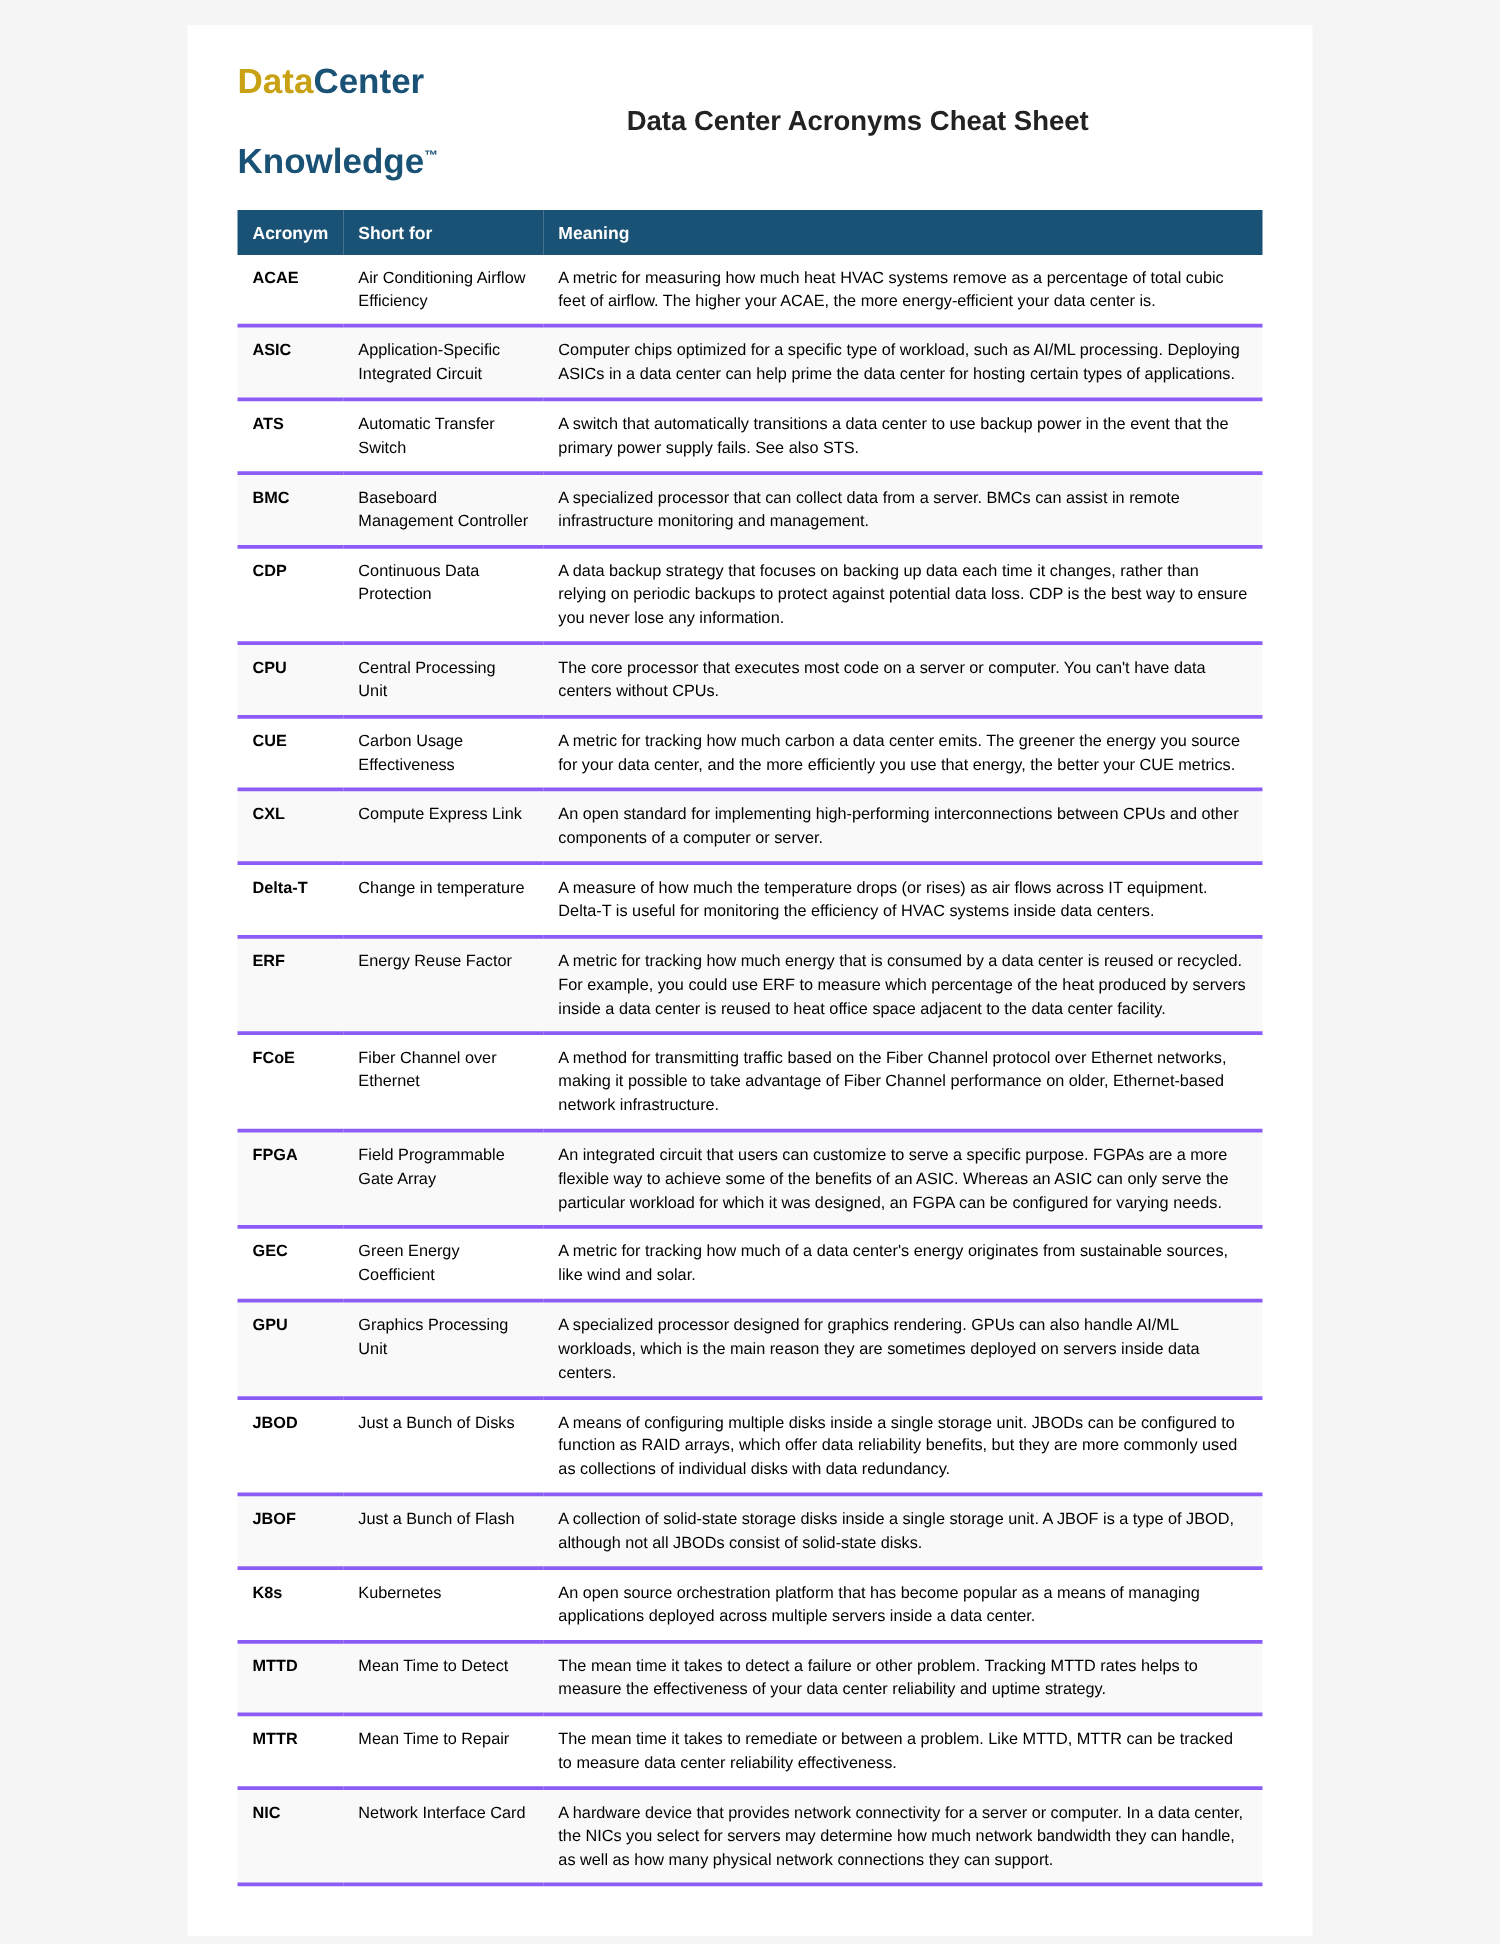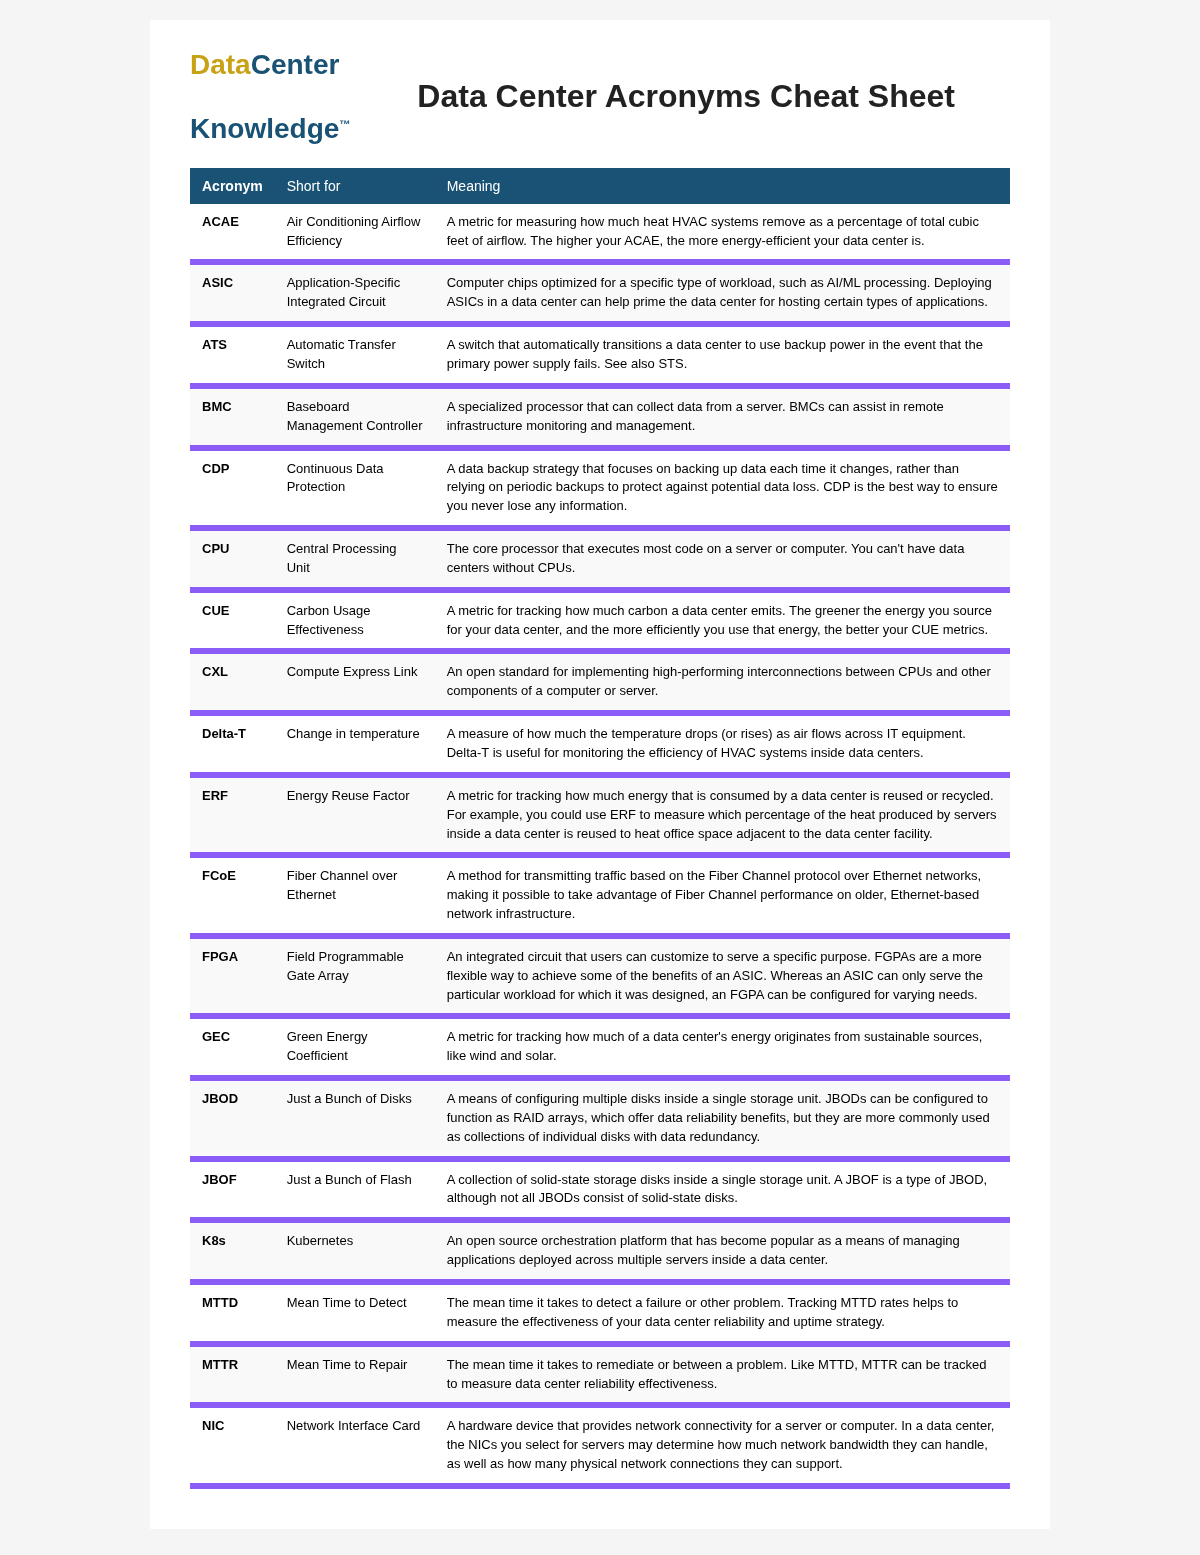--- a/index.html
+++ b/index.html
@@ -18,43 +18,43 @@
     .header {
       display: flex;
       align-items: center;
       margin-bottom: 24px;
       gap: 12px;
     }
     .logo-block {
       flex-shrink: 0;
     }
     .page-title {
-      font-size: 32px;
+      font-size: 22px;
       font-weight: bold;
       color: #222;
       flex-grow: 1;
       text-align: center;
     }
     table {
       width: 100%;
       border-collapse: collapse;
       font-size: 13px;
     }
     thead tr {
       background-color: #1a5276;
       color: #ffffff;
     }
     thead th {
       padding: 10px 12px;
       text-align: left;
       font-size: 14px;
-      font-weight: normal;
+      font-weight: bold;
     }
     tbody tr {
-      border-bottom: 6px solid #8b5cf6;
+      border-bottom: 3px solid #8b5cf6;
     }
     tbody tr:nth-child(even) {
       background-color: #f9f9f9;
     }
     tbody tr:nth-child(odd) {
       background-color: #ffffff;
     }
     td {
       padding: 9px 12px;
       vertical-align: top;
@@ -157,20 +157,25 @@
           <td class="col-acronym">FPGA</td>
           <td class="col-short">Field Programmable Gate Array</td>
           <td class="col-meaning">An integrated circuit that users can customize to serve a specific purpose. FGPAs are a more flexible way to achieve some of the benefits of an ASIC. Whereas an ASIC can only serve the particular workload for which it was designed, an FGPA can be configured for varying needs.</td>
         </tr>
         <tr>
           <td class="col-acronym">GEC</td>
           <td class="col-short">Green Energy Coefficient</td>
           <td class="col-meaning">A metric for tracking how much of a data center's energy originates from sustainable sources, like wind and solar.</td>
         </tr>
         <tr>
+          <td class="col-acronym">GPU</td>
+          <td class="col-short">Graphics Processing Unit</td>
+          <td class="col-meaning">A specialized processor designed for graphics rendering. GPUs can also handle AI/ML workloads, which is the main reason they are sometimes deployed on servers inside data centers.</td>
+        </tr>
+        <tr>
           <td class="col-acronym">JBOD</td>
           <td class="col-short">Just a Bunch of Disks</td>
           <td class="col-meaning">A means of configuring multiple disks inside a single storage unit. JBODs can be configured to function as RAID arrays, which offer data reliability benefits, but they are more commonly used as collections of individual disks with data redundancy.</td>
         </tr>
         <tr>
           <td class="col-acronym">JBOF</td>
           <td class="col-short">Just a Bunch of Flash</td>
           <td class="col-meaning">A collection of solid-state storage disks inside a single storage unit. A JBOF is a type of JBOD, although not all JBODs consist of solid-state disks.</td>
         </tr>
         <tr>

